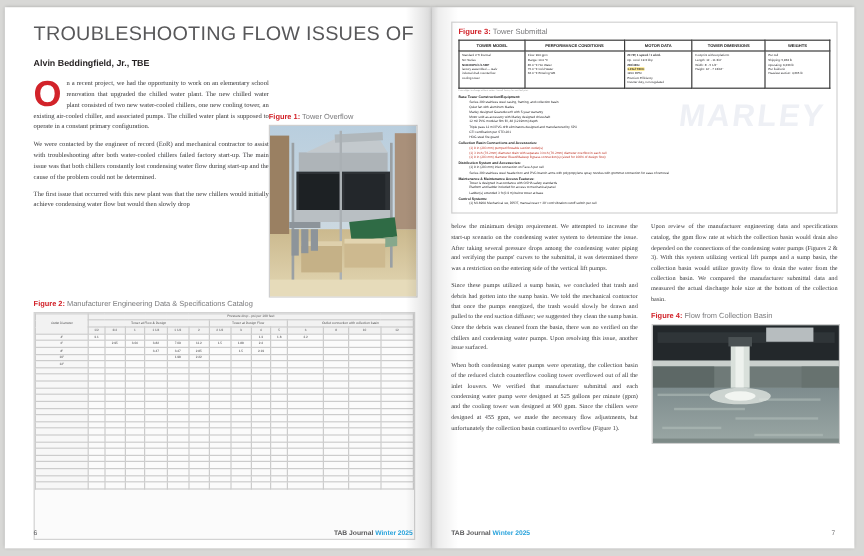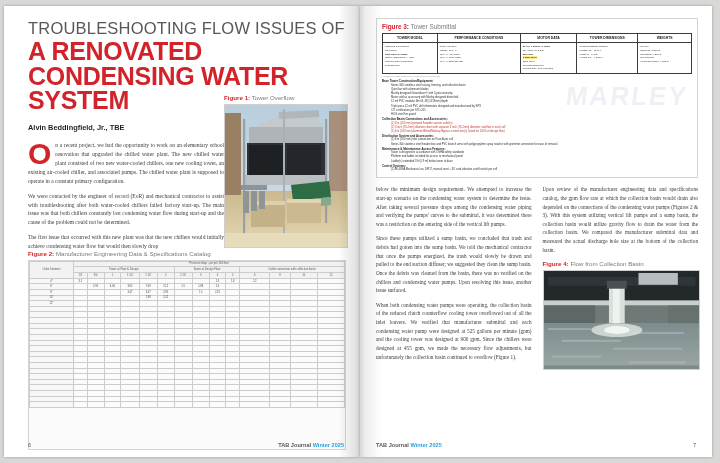--- a/index.html
+++ b/index.html
@@ -111,25 +111,20 @@
 </head>
 <body>
 
 <div class="spread">
 
   <div class="page page-left">
     <div class="lp-inner">
 
       <div class="kicker">TROUBLESHOOTING FLOW ISSUES OF</div>
 
-      <div class="headline">
-        <div>A RENOVATED</div>
-        <div>CONDENSING WATER</div>
-        <div>SYSTEM</div>
-      </div>
 
       <div class="byline">Alvin Beddingfield, Jr., TBE</div>
 
       <div class="body-col">
         <p class="ptext"><span class="dropcap">O</span><span>n a recent project, we had the opportunity to work on an elementary school renovation that upgraded the chilled water plant. The new chilled water plant consisted of two new water-cooled chillers, one new cooling tower, an existing air-cooled chiller, and associated pumps. The chilled water plant is supposed to operate in a constant primary configuration.</span></p>
         <p class="ptext">We were contacted by the engineer of record (EoR) and mechanical contractor to assist with troubleshooting after both water-cooled chillers failed factory start-up. The main issue was that both chillers constantly lost condensing water flow during start-up and the cause of the problem could not be determined.</p>
         <p class="ptext">The first issue that occurred with this new plant was that the new chillers would initially achieve condensing water flow but would then slowly drop</p>
       </div>
     </div>
 

